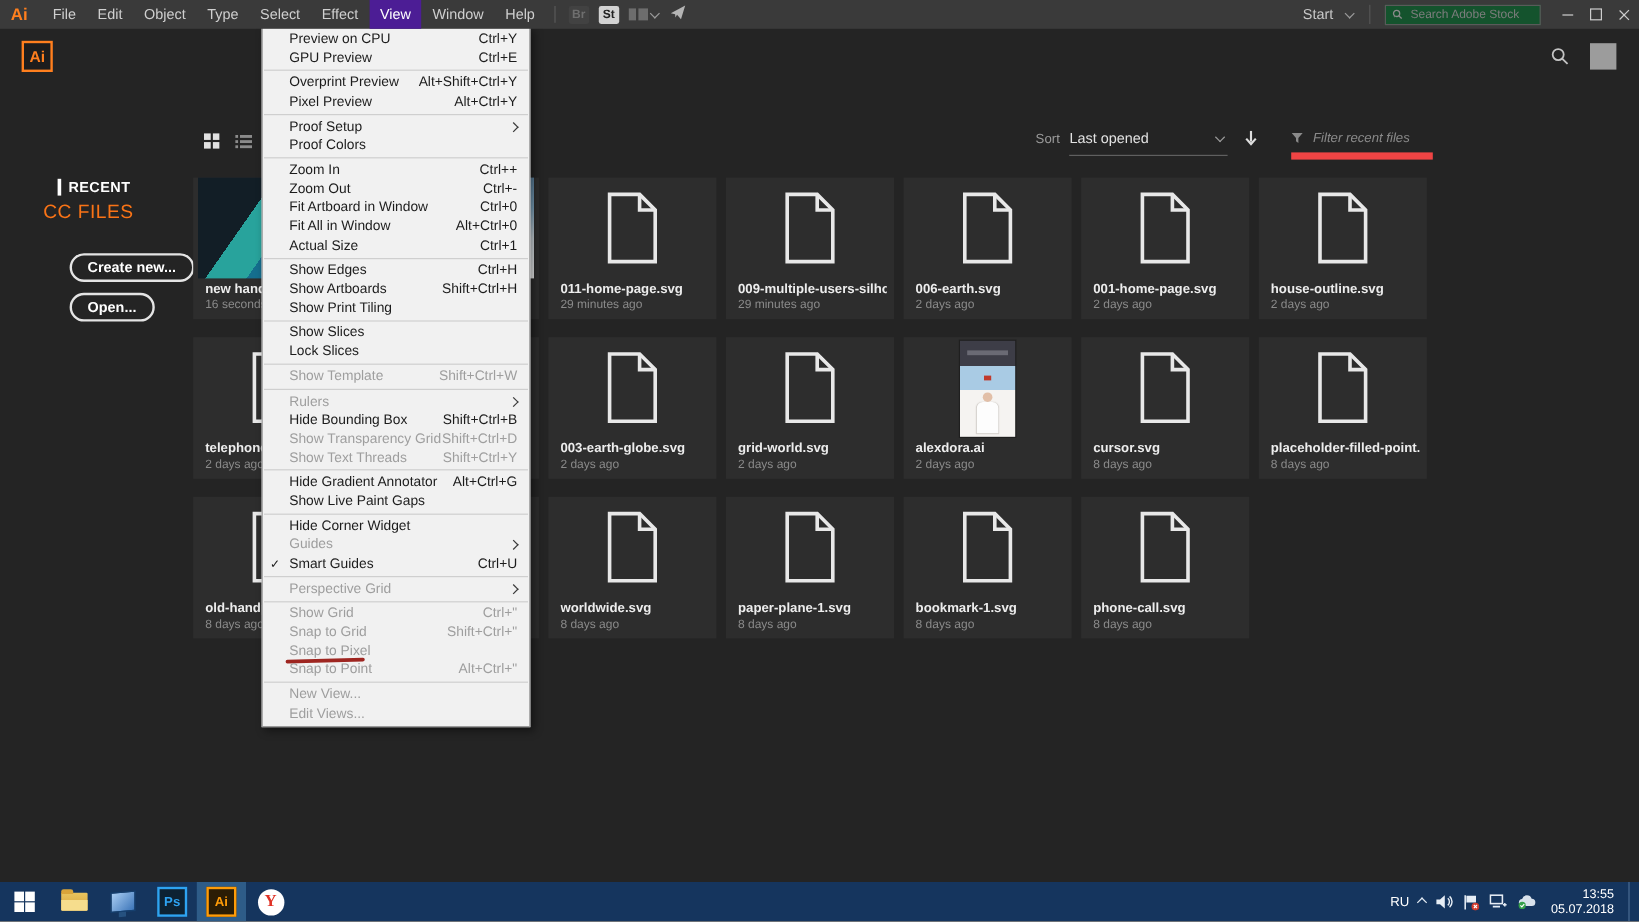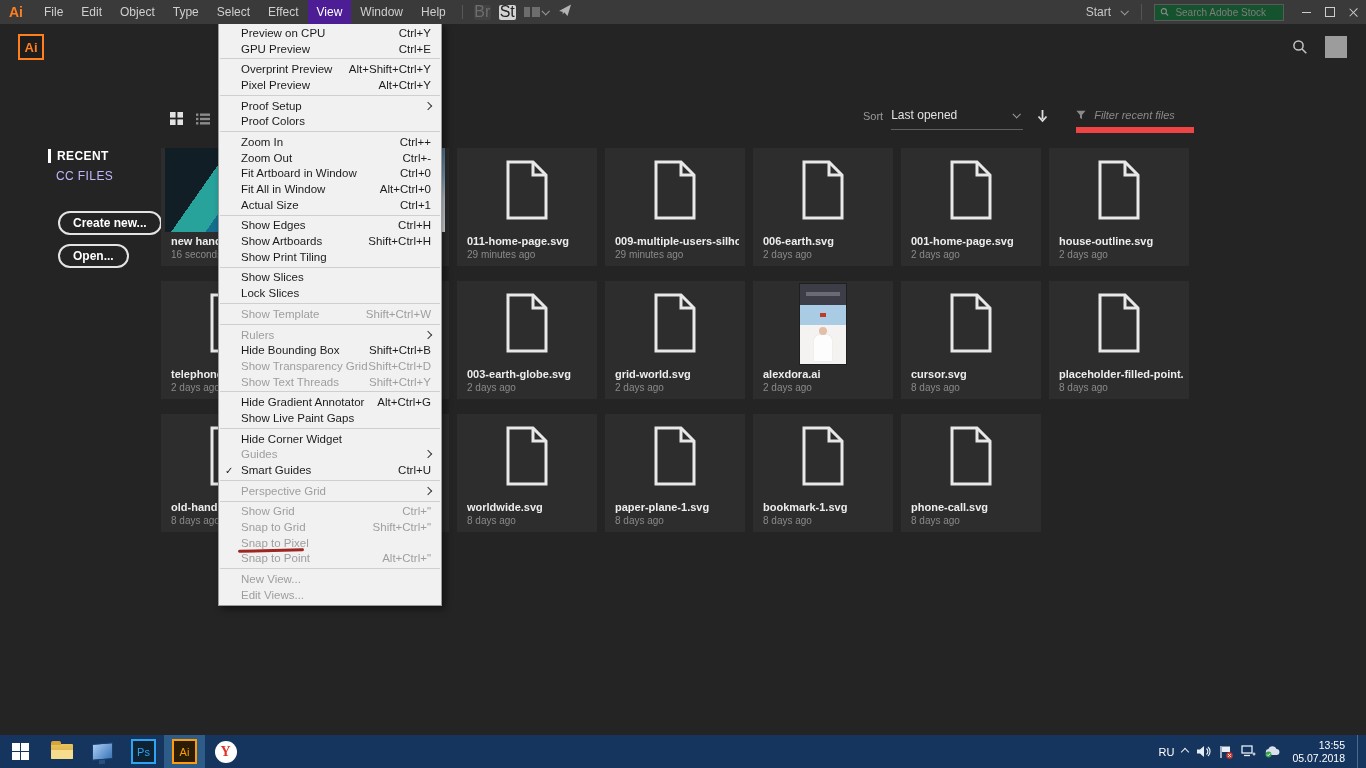--- a/index.html
+++ b/index.html
@@ -13,21 +13,21 @@
   .titlebar {
     position:absolute; top:0; left:0; right:0; height:24px;
     background:#3a3a3a; display:flex; align-items:center;
     color:#cfcfcf; font-size:12px; z-index:60;
   }
   .tb-logo { color:#ff7f1e; font-weight:bold; font-size:14px; margin:0 12px 0 9px; }
   .tb-menu { padding:0 9px; height:24px; line-height:24px; cursor:default; }
   .tb-menu.active { background:#4c1d95; color:#ffffff; }
   .tb-vline { width:1px; height:14px; background:#585858; margin:0 7px; }
   .tb-app-icon { width:17px; height:15px; display:flex; align-items:center; justify-content:center;
-    font-size:16px; font-weight:normal; margin:0 4px; border-radius:2px; }
+    font-size:10px; font-weight:bold; margin:0 4px; border-radius:2px; }
   .tb-br { background:#424242; color:#6e6e6e; }
   .tb-st { background:#d2d2d2; color:#222; }
   .layout-icon { display:flex; align-items:center; gap:2px; margin:0 4px; }
   .layout-icon .sq { background:#6d6d6d; }
   .chev { display:inline-block; width:5px; height:5px; border-right:1.4px solid #9a9a9a; border-bottom:1.4px solid #9a9a9a; }
   .chev-down { transform:rotate(45deg) translateY(-1px); }
   .chev-up { transform:rotate(225deg); }
   .share-icon { margin:0 8px 0 6px; }
   .tb-right { margin-left:auto; display:flex; align-items:center; }
   .start-btn { display:flex; align-items:center; gap:10px; margin-right:14px; color:#c8c8c8; }
@@ -66,21 +66,21 @@
   
   .ai-badge { position:absolute; left:18px; top:34px; width:22px; height:22px;
     background:#1d1d1d; border:2px solid #ff7f1e; color:#ff7f1e; font-weight:bold; font-size:13px;
     display:flex; align-items:center; justify-content:center; }
   .app-search { position:absolute; right:58px; top:39px; }
   .avatar-sq { position:absolute; right:19px; top:36px; width:22px; height:22px; background:#9c9c9c; }
 
   
   .side-recent { position:absolute; left:48px; top:149px; border-left:3px solid #ffffff; padding-left:6px;
     color:#ffffff; font-weight:bold; font-size:12px; letter-spacing:.4px; }
-  .side-cc { position:absolute; left:56px; top:169px; color:#c4b5fd; font-size:12px; letter-spacing:.4px; }
+  .side-cc { position:absolute; left:36px; top:169px; color:#f97316; font-size:16px; letter-spacing:.4px; }
   .pill-btn { position:absolute; left:38px; background:transparent; border:2px solid #e4e4e4; border-radius:12px;
     color:#ffffff; font-weight:bold; font-size:12px; padding:3px 13px; font-family:"Liberation Sans",sans-serif;margin-left:20px; }
   .btn-create { top:211px; }
   .btn-open { top:244px; }
 
   
   .view-toggle { position:absolute; left:170px; top:111px; display:flex; gap:13px; align-items:center; }
   .controls-right { position:absolute; left:863px; top:108px; display:flex; align-items:flex-start; }
   .sort-label { color:#9a9a9a; font-size:11px; margin:2px 8px 0 0; }
   .sort-select { width:132px; border-bottom:1px solid #5f5f5f; padding-bottom:7px;
@@ -123,21 +123,21 @@
   .tk-app.active { background:#2e5c88; }
   .win-logo { display:grid; grid-template-columns:8px 8px; grid-template-rows:8px 8px; gap:1.5px; }
   .win-logo span { background:#ffffff; }
   .folder { position:relative; width:22px; height:15px; background:linear-gradient(#e9c45e,#d9a43a); border-radius:1px; }
   .folder::before { content:""; position:absolute; top:-3px; left:0; width:10px; height:4px; background:#d9a43a; border-radius:2px 2px 0 0; }
   .folder::after { content:""; position:absolute; left:0; bottom:0; width:100%; height:9px; background:#f6dd8d; border-radius:0 0 1px 1px; }
   .monitor-app { position:relative; width:19px; height:15px; background:linear-gradient(135deg,#a9cdf2,#3b74b8);
     border:1px solid #16406f; transform:skewY(-5deg); }
   .monitor-app::after { content:""; position:absolute; left:6px; bottom:-5px; width:6px; height:4px; background:#26517f; }
   .sq-app { width:21px; height:21px; display:flex; align-items:center; justify-content:center;
-    font-size:11px; font-weight:normal; }
+    font-size:11px; font-weight:bold; }
   .ps-icon { background:#0d2233; border:2px solid #2ea3f2; color:#2ea3f2; }
   .ai-icon { background:#2b1d05; border:2px solid #ff9c08; color:#ff9c08; }
   .ya-icon { width:22px; height:22px; border-radius:50%; background:#ffffff; color:#e03226;
     display:flex; align-items:center; justify-content:center; font-weight:bold; font-size:14px;
     font-family:"Liberation Serif",serif; }
   .tray { margin-left:auto; display:flex; align-items:center; gap:8px; padding-right:3px; color:#ffffff; }
   .tray-lang { font-size:11px; }
   .tray-ic { display:flex; align-items:center; justify-content:center; }
   .clock { text-align:right; font-size:10.5px; line-height:12.5px; margin-left:4px; }
   .show-desktop { width:5px; border-left:1px solid #4a6a92; height:100%; margin-left:4px; }

